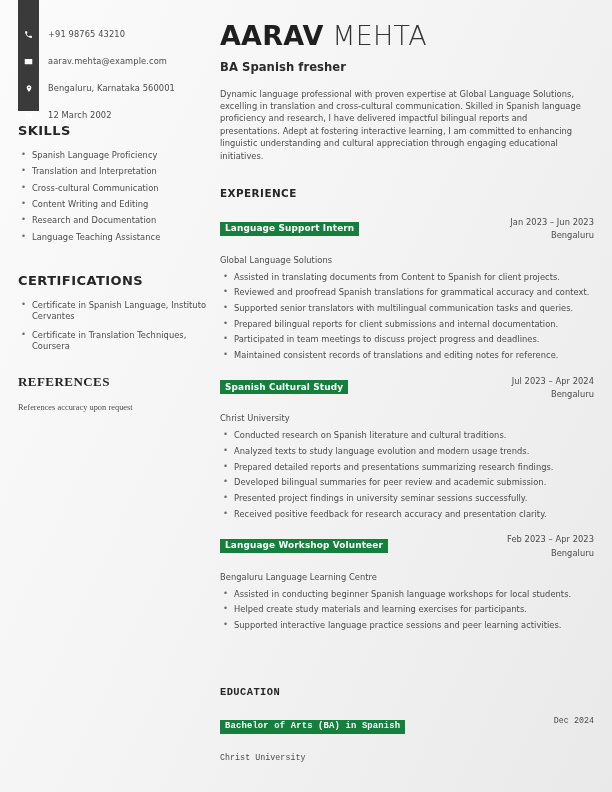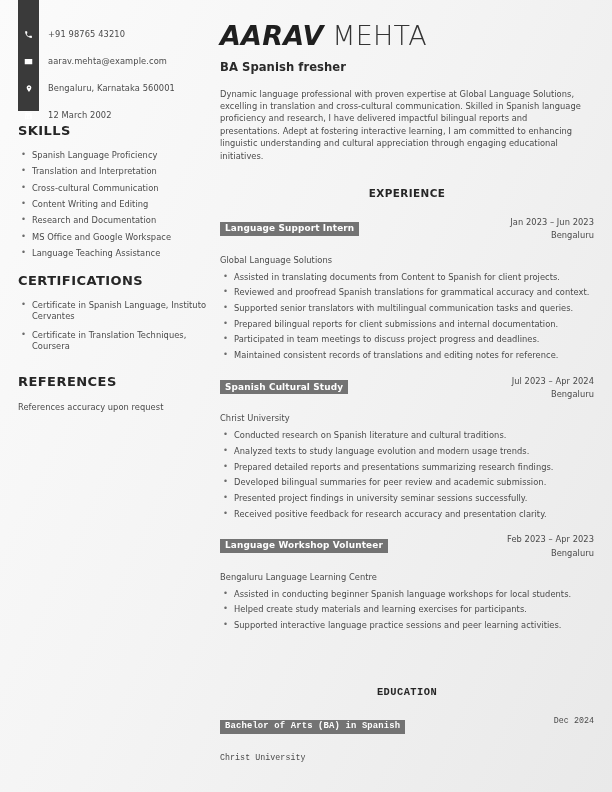--- a/index.html
+++ b/index.html
@@ -96,59 +96,58 @@
     left:220px; top:0;
     width:374px;
   }
   .name-line {
     font-size:27px;
     line-height:1.06;
     letter-spacing:.2px;
     color:#1f1f1f;
     white-space:nowrap;
   }
-  .name-first { font-weight:bold;font-style:italic; }
+  .name-first { font-weight:bold; }
   .name-last { font-weight:300; color:#343434; }
   .job-subtitle {
     font-size:11.6px;
     font-weight:bold;
     color:#2a2a2a;
     letter-spacing:.05px;
   }
   .summary {
     font-size:8.3px;
     line-height:1.495;
     color:#4a4a4a;
     text-align:left;
     letter-spacing:.04px;
   }
   .section-heading {
     font-size:10.4px;
     font-weight:bold;
     letter-spacing:.45px;
     color:#262626;
     text-transform:uppercase;
-    text-align:center;
   }
   .entry { position:relative; }
   .entry-head {
     position:relative;
     display:flex;
     justify-content:space-between;
     align-items:flex-start;
   }
   .entry-left { max-width:275px; }
   .entry-right {
     text-align:right;
     min-width:100px;
     padding-top:1px;
   }
   .role-chip {
     display:inline-block;
-    background:#737373;
+    background:#15803d;
     color:#ffffff;
     font-size:8.9px;
     font-weight:bold;
     letter-spacing:.15px;
     padding:2.2px 5px 2.6px 5px;
     line-height:1;
   }
   .org {
     font-size:8.3px;
     color:#4a4a4a;
@@ -235,34 +234,33 @@
     </div>
 
     <div class="left-section" style="position:absolute; left:18px; top:123px; width:190px;">
       <div class="left-heading">SKILLS</div>
       <ul class="left-list" style="margin-top:12px;">
         <li>Spanish Language Proficiency</li>
         <li>Translation and Interpretation</li>
         <li>Cross-cultural Communication</li>
         <li>Content Writing and Editing</li>
         <li>Research and Documentation</li>
-        <li>MS Office and Google Workspace</li>
         <li>Language Teaching Assistance</li>
       </ul>
     </div>
 
     <div class="left-section" style="position:absolute; left:18px; top:273px; width:190px;">
       <div class="left-heading">CERTIFICATIONS</div>
       <ul class="left-list" style="margin-top:12px;">
         <li style="margin-bottom:8px;">Certificate in Spanish Language, Instituto Cervantes</li>
         <li>Certificate in Translation Techniques, Coursera</li>
       </ul>
     </div>
 
-    <div class="left-section" style="position:absolute; left:18px; top:374px; width:190px;">
+    <div class="left-section" style="position:absolute; left:18px; top:374px; width:190px;font-family:Liberation Serif, serif;">
       <div class="left-heading">REFERENCES</div>
       <div class="ref-text" style="margin-top:13px;">References accuracy upon request</div>
     </div>
 
   </div>
 
   <div class="right-col">
 
     <div style="position:absolute; left:0; top:22px; width:374px;">
       <div class="name-line">

